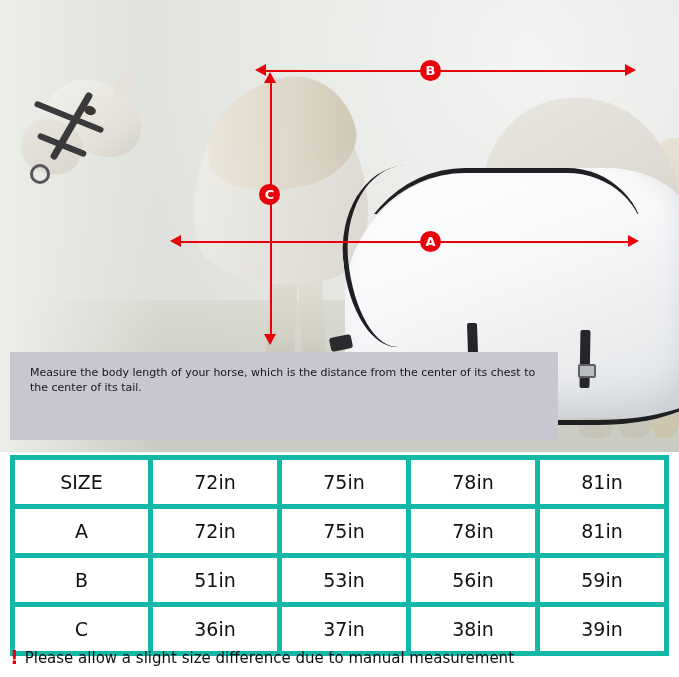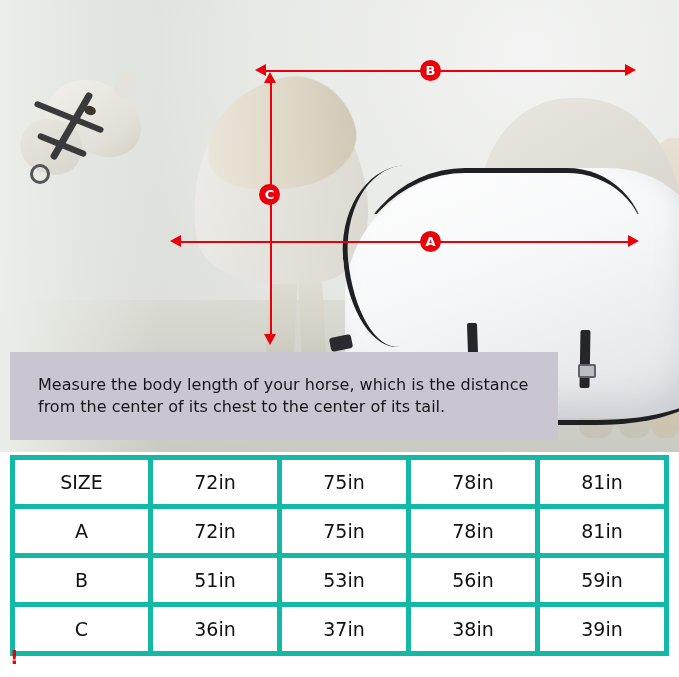--- a/index.html
+++ b/index.html
@@ -273,24 +273,24 @@
     box-sizing: border-box;
   }
   .howto-title {
     font-size: 27px;
     color: #111114;
     letter-spacing: .2px;
     margin: 0 0 4px 0;
     font-family: "DejaVu Sans", "Liberation Sans", sans-serif;
   }
   .howto-desc {
-    font-size: 16px;
+    font-size: 11px;
     color: #17171a;
     line-height: 1.35;
-    margin: 16px;
+    margin: 8px;
   }
 
   
   .size-table {
     position: absolute;
     left: 10px; top: 455px;
     width: 659px;
     border-collapse: collapse;
     table-layout: fixed;
   }
@@ -416,15 +416,16 @@
         <td>36in</td>
         <td>37in</td>
         <td>38in</td>
         <td>39in</td>
       </tr>
     </tbody>
   </table>
 
   <div class="footnote">
     <span class="bang">!</span>
+    <span class="text">Please allow a slight size difference due to manual measurement</span>
   </div>
 
 </div>
 
 </body></html>

